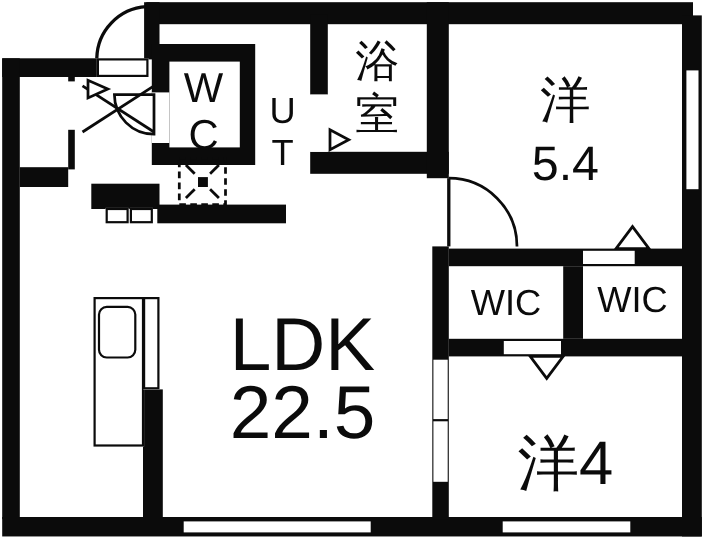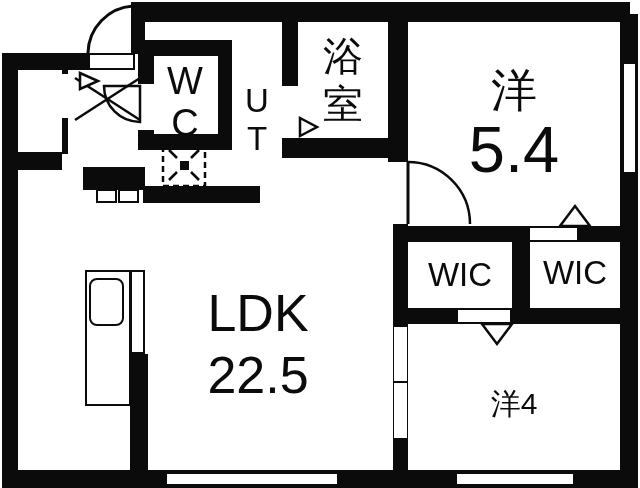--- a/index.html
+++ b/index.html
@@ -98,33 +98,33 @@
     <span>T</span>
   </div>
 
   <div class="lbl" style="left:298px;top:32px;width:90px;font-size:40px;line-height:48px">
     <span>浴</span>
     <span>室</span>
   </div>
 
   <div class="lbl" style="left:408px;top:60px;width:212px;line-height:60px">
     <span style="font-size:46px">洋</span>
-    <span style="font-size:65px">5.4</span>
+    <span style="font-size:44px">5.4</span>
   </div>
 
   <div class="lbl" style="left:408px;top:256px;width:104px;font-size:33px">
     <span>WIC</span>
   </div>
 
   <div class="lbl" style="left:530px;top:254px;width:90px;font-size:33px">
     <span>WIC</span>
   </div>
 
-  <div class="lbl" style="left:153px;top:282px;width:210px;font-size:52px;line-height:62px">
+  <div class="lbl" style="left:170px;top:282px;width:210px;font-size:68px;line-height:62px">
     <span>LDK</span>
     <span>22.5</span>
   </div>
 
-  <div class="lbl" style="left:408px;top:384px;width:212px;font-size:30px">
+  <div class="lbl" style="left:408px;top:384px;width:212px;font-size:56px">
     <span>洋4</span>
   </div>
 
 </div>
 
 </body></html>

